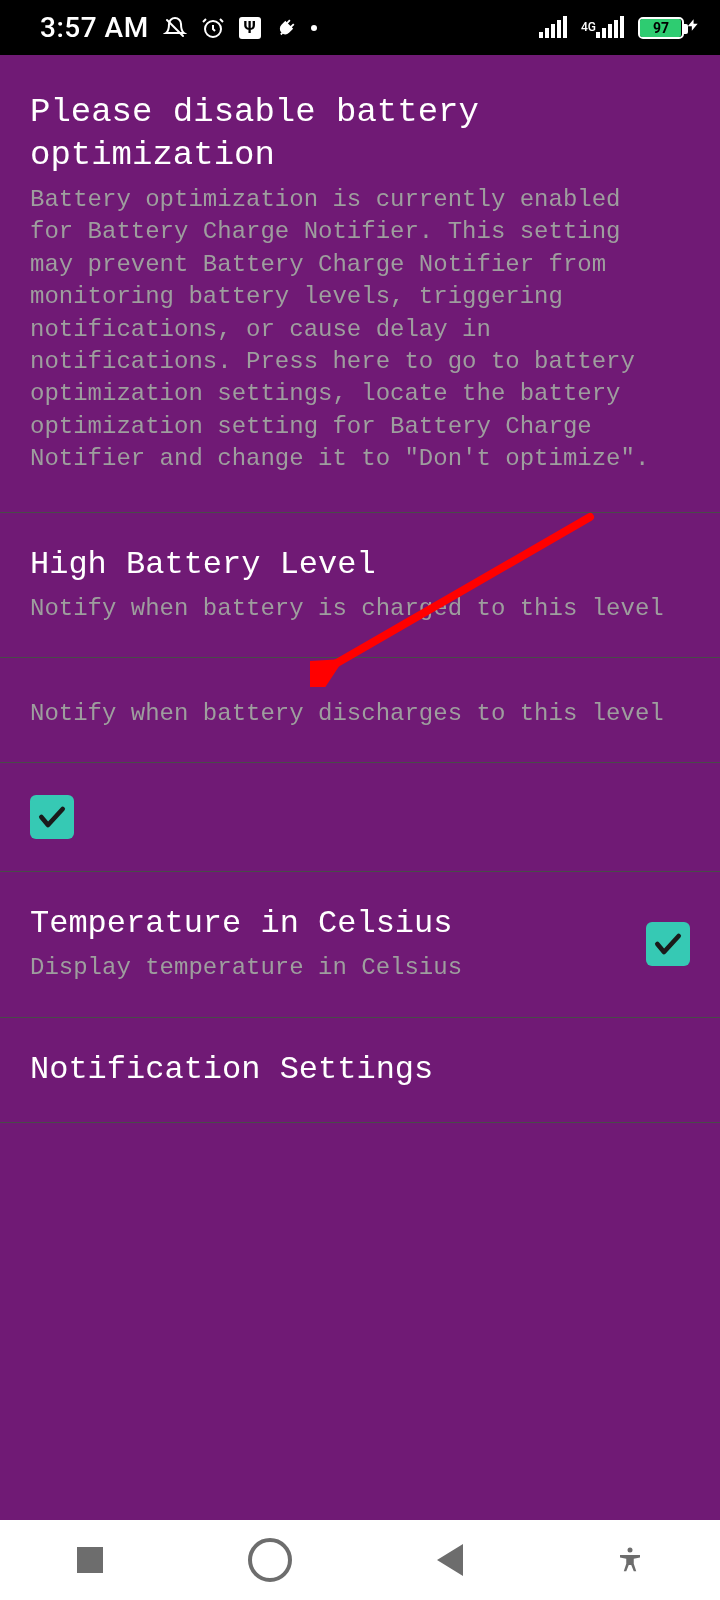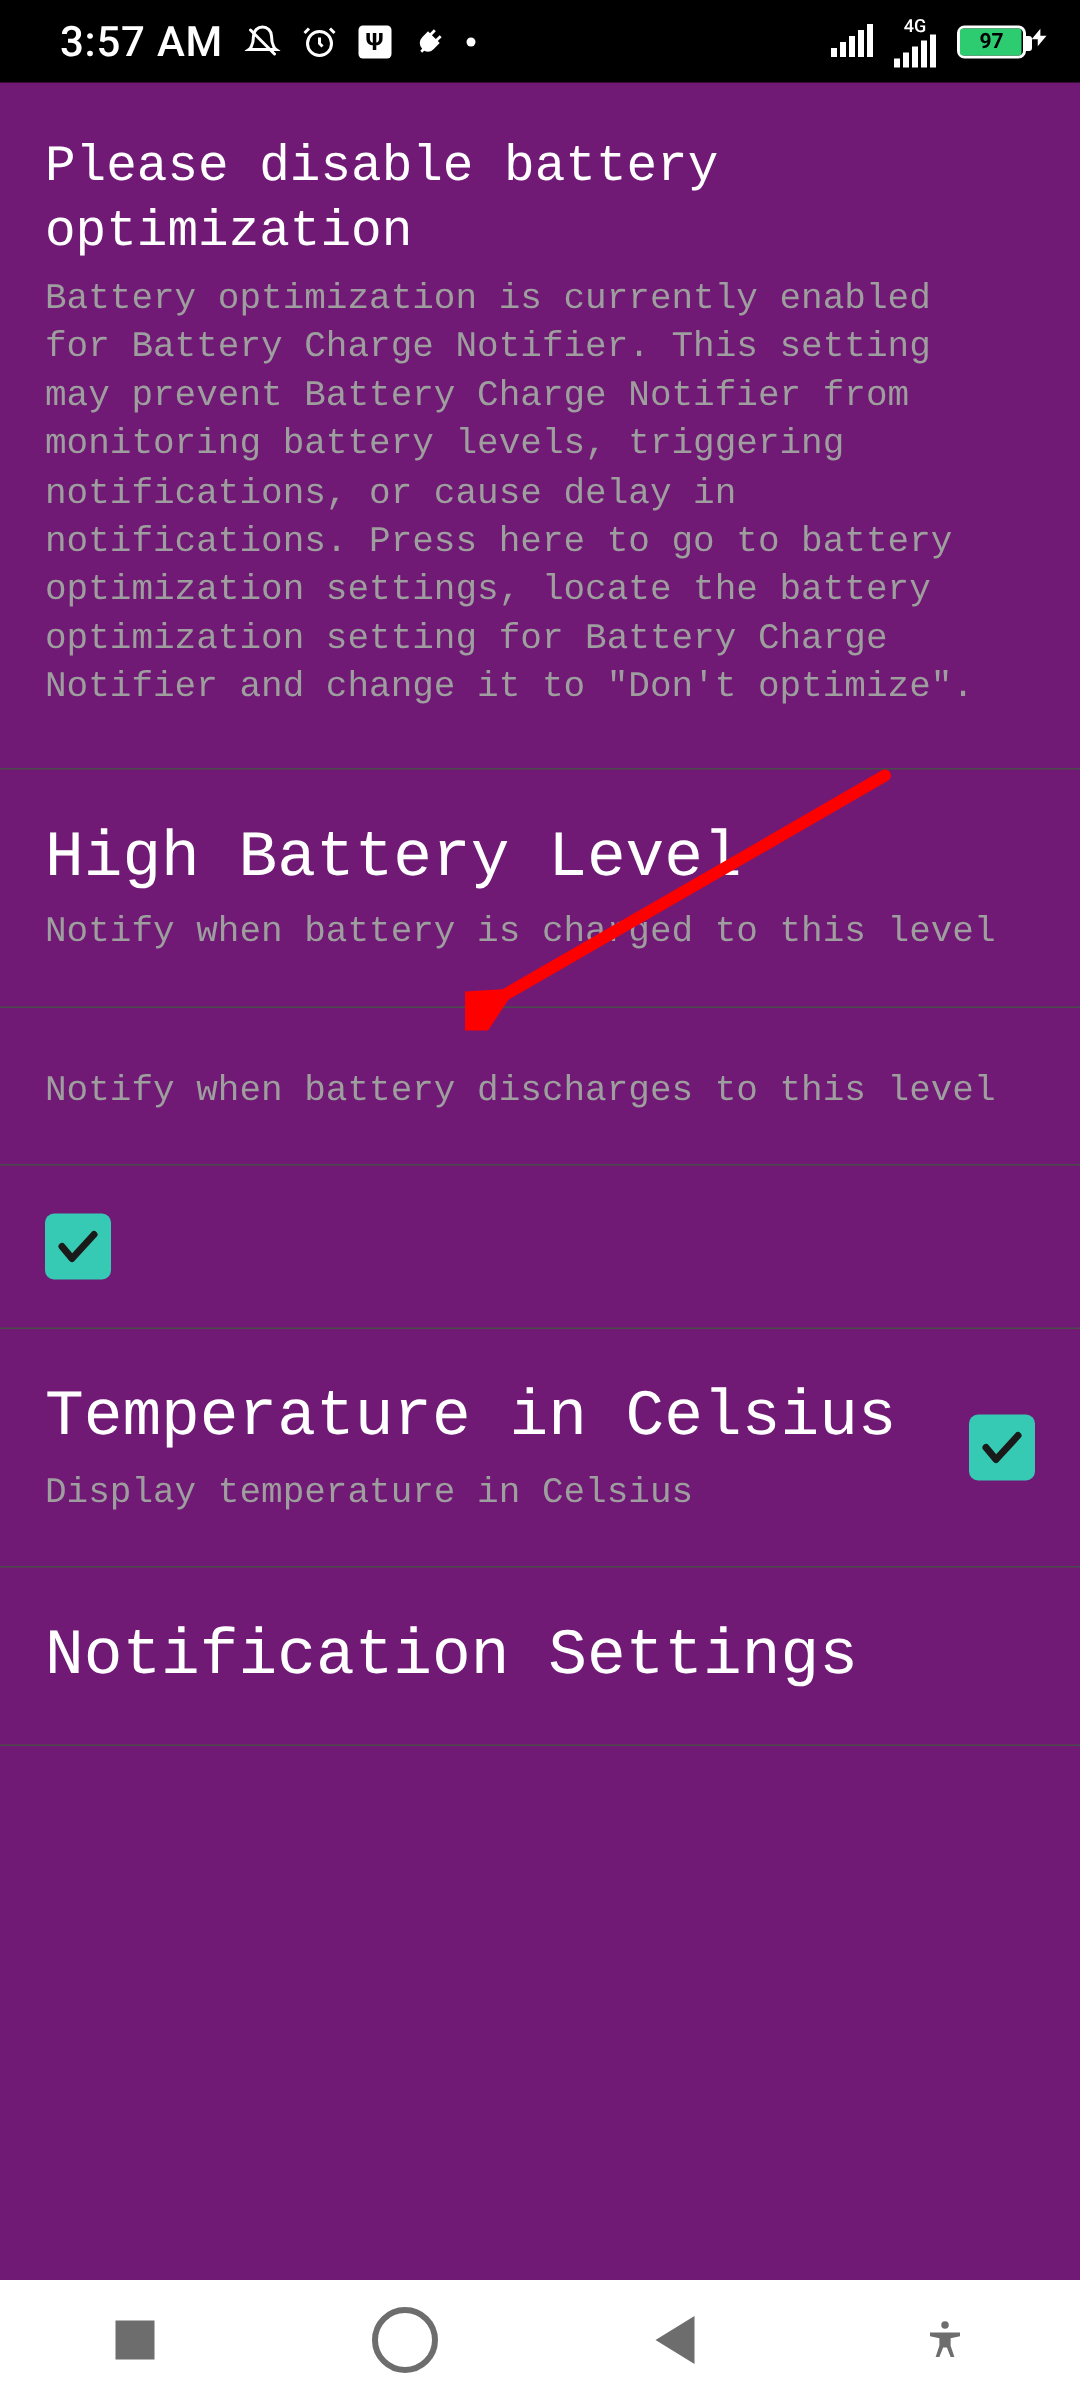--- a/index.html
+++ b/index.html
@@ -50,21 +50,21 @@
     padding:32px 30px;
     display:flex;
     align-items:center;
     justify-content:space-between;
     box-sizing:border-box;
   }
   .list-item:first-child{padding-top:36px;padding-bottom:36px;}
   .item-text{flex:1;min-width:0;margin-right:24px;}
   .title{
     color:#fff;
-    font-size:43px;
+    font-size:32px;
     line-height:1.25;
     font-weight:400;
   }
   .title.big{font-size:34px;}
   .subtitle{
     color:#9e9e9e;
     font-size:24px;
     line-height:1.35;
     margin-top:8px;
   }
@@ -139,21 +139,21 @@
     <span class="dot"></span>
   </div>
   <div class="status-right">
     <span class="signal">
         <span></span>
         <span></span>
         <span></span>
         <span></span>
         <span></span>
       </span>
-    <span style="display:flex;flex-direction:column;align-items:center;">
+    <span style="display:flex;flex-direction:row;align-items:center;">
       <span class="net-label">4G</span>
       <span class="signal">
           <span></span>
           <span></span>
           <span></span>
           <span></span>
           <span></span>
         </span>
     </span>
     <span style="display:flex;align-items:center;">

